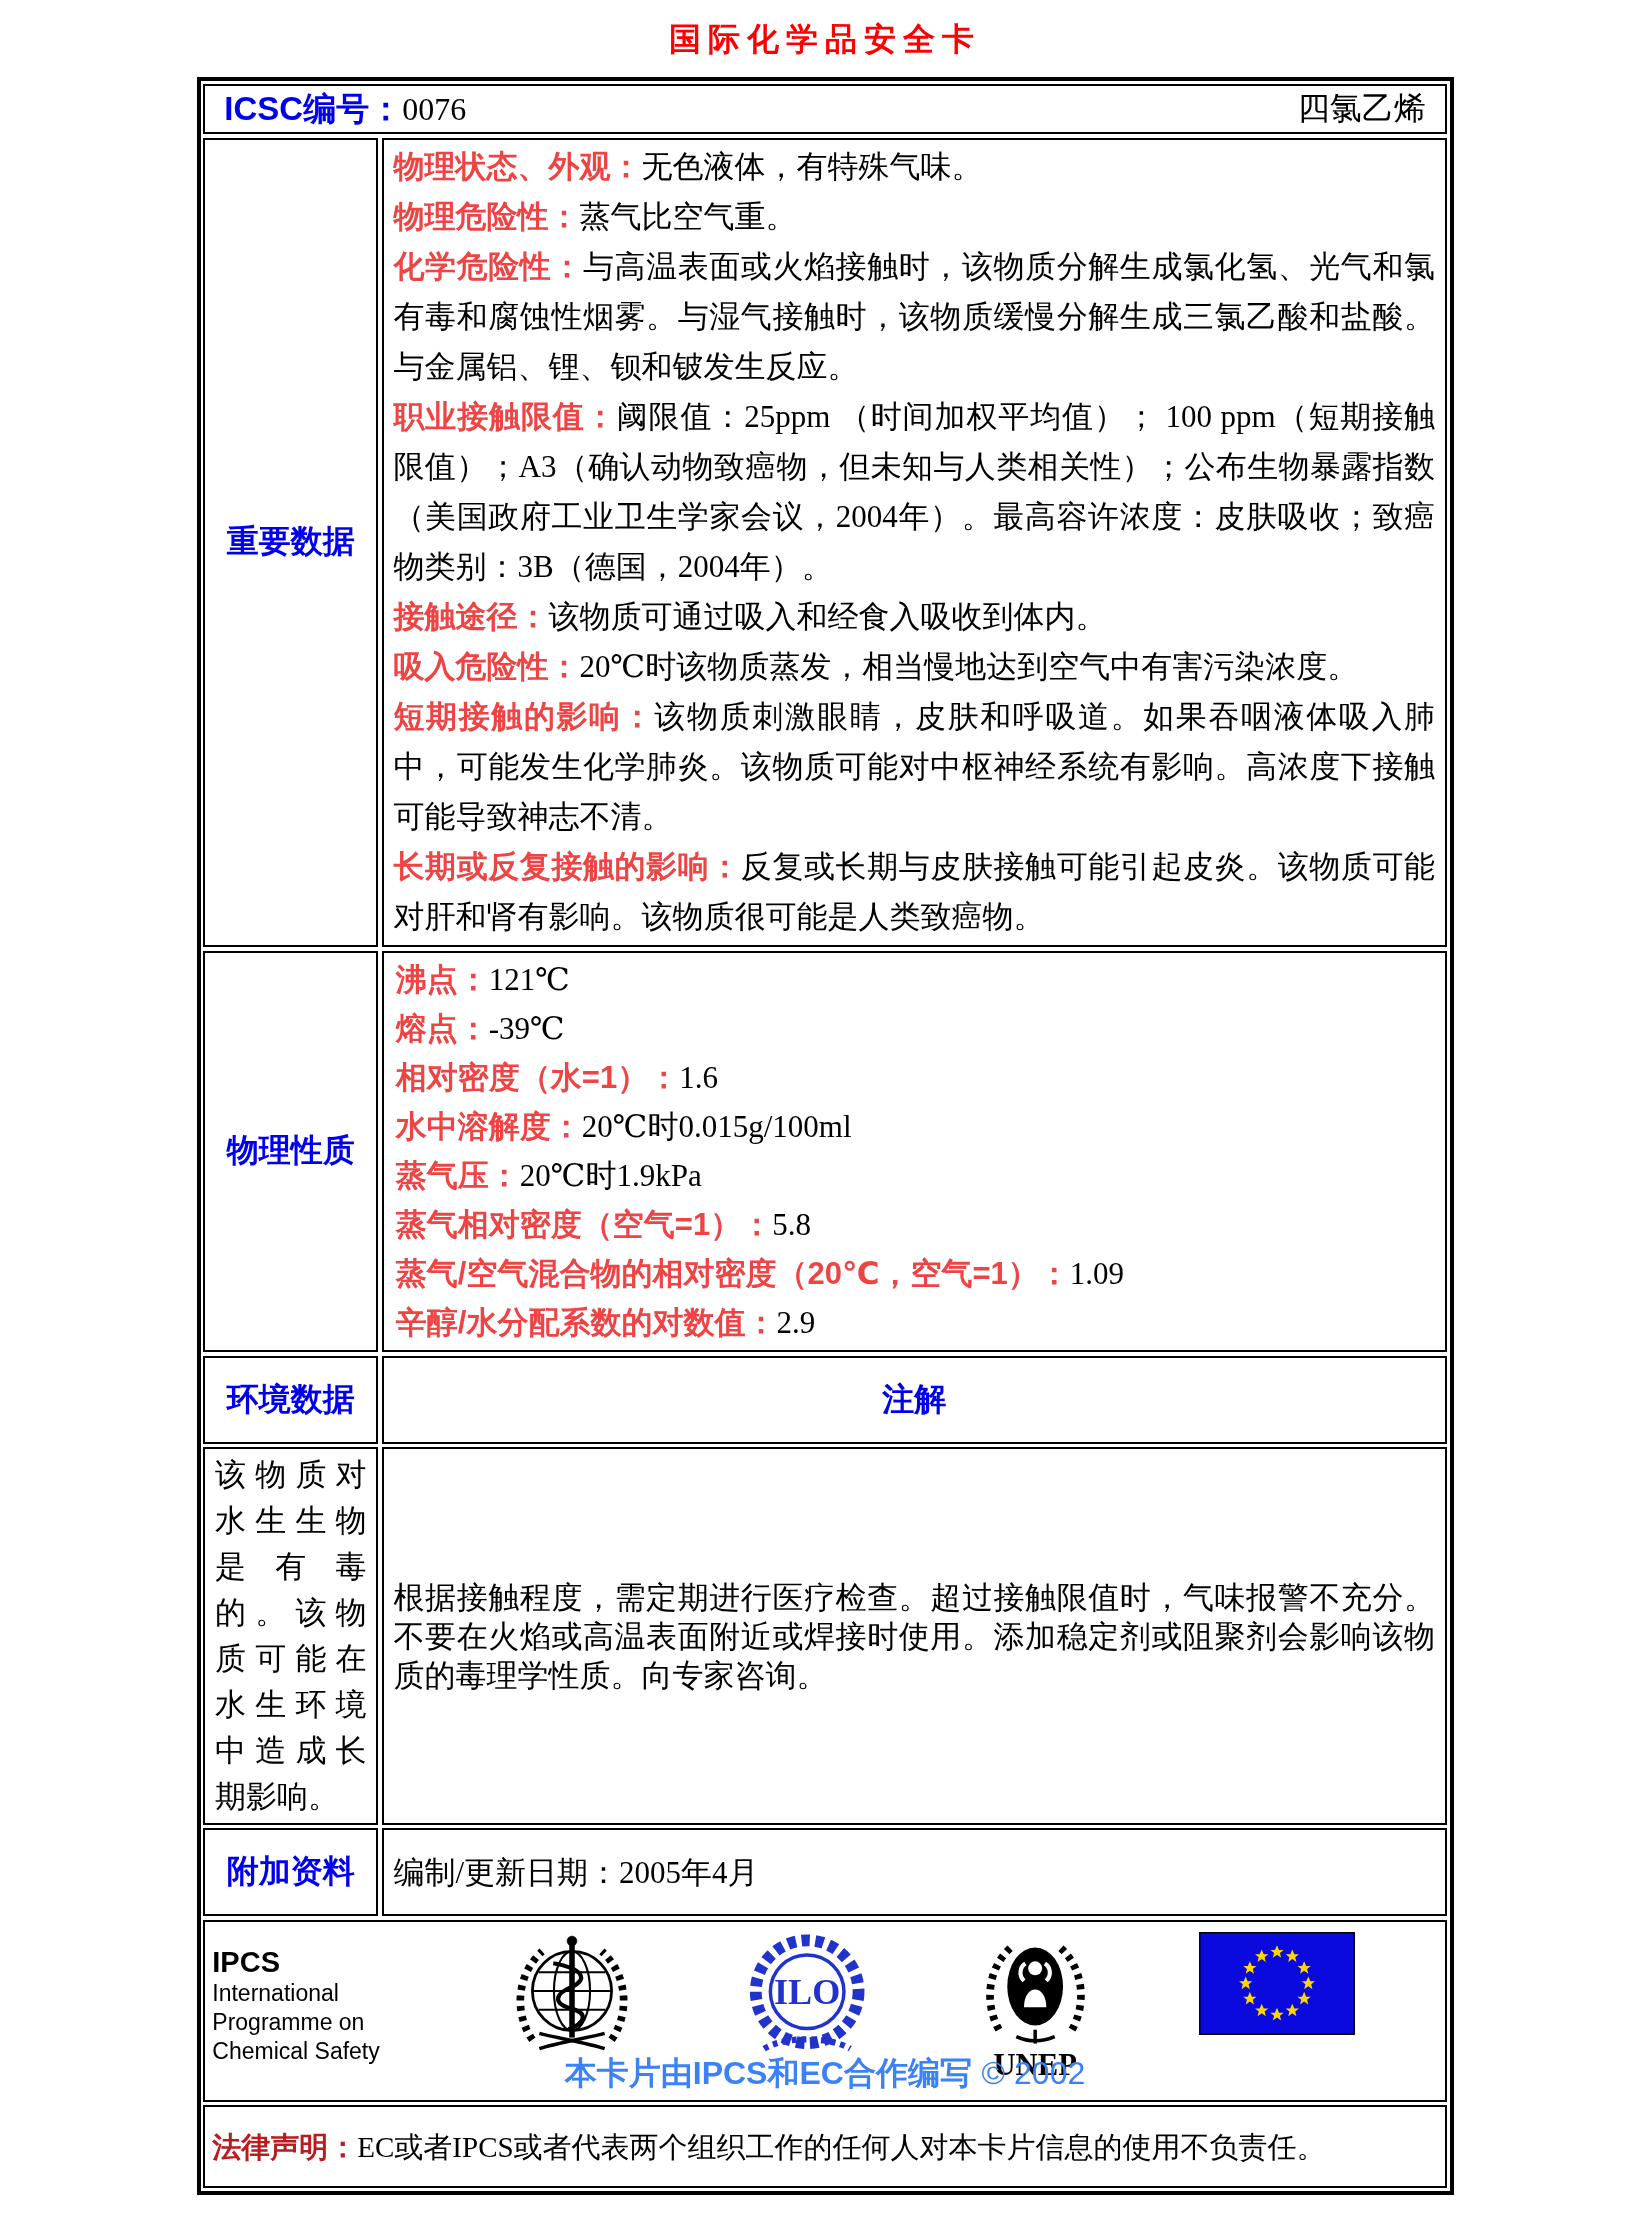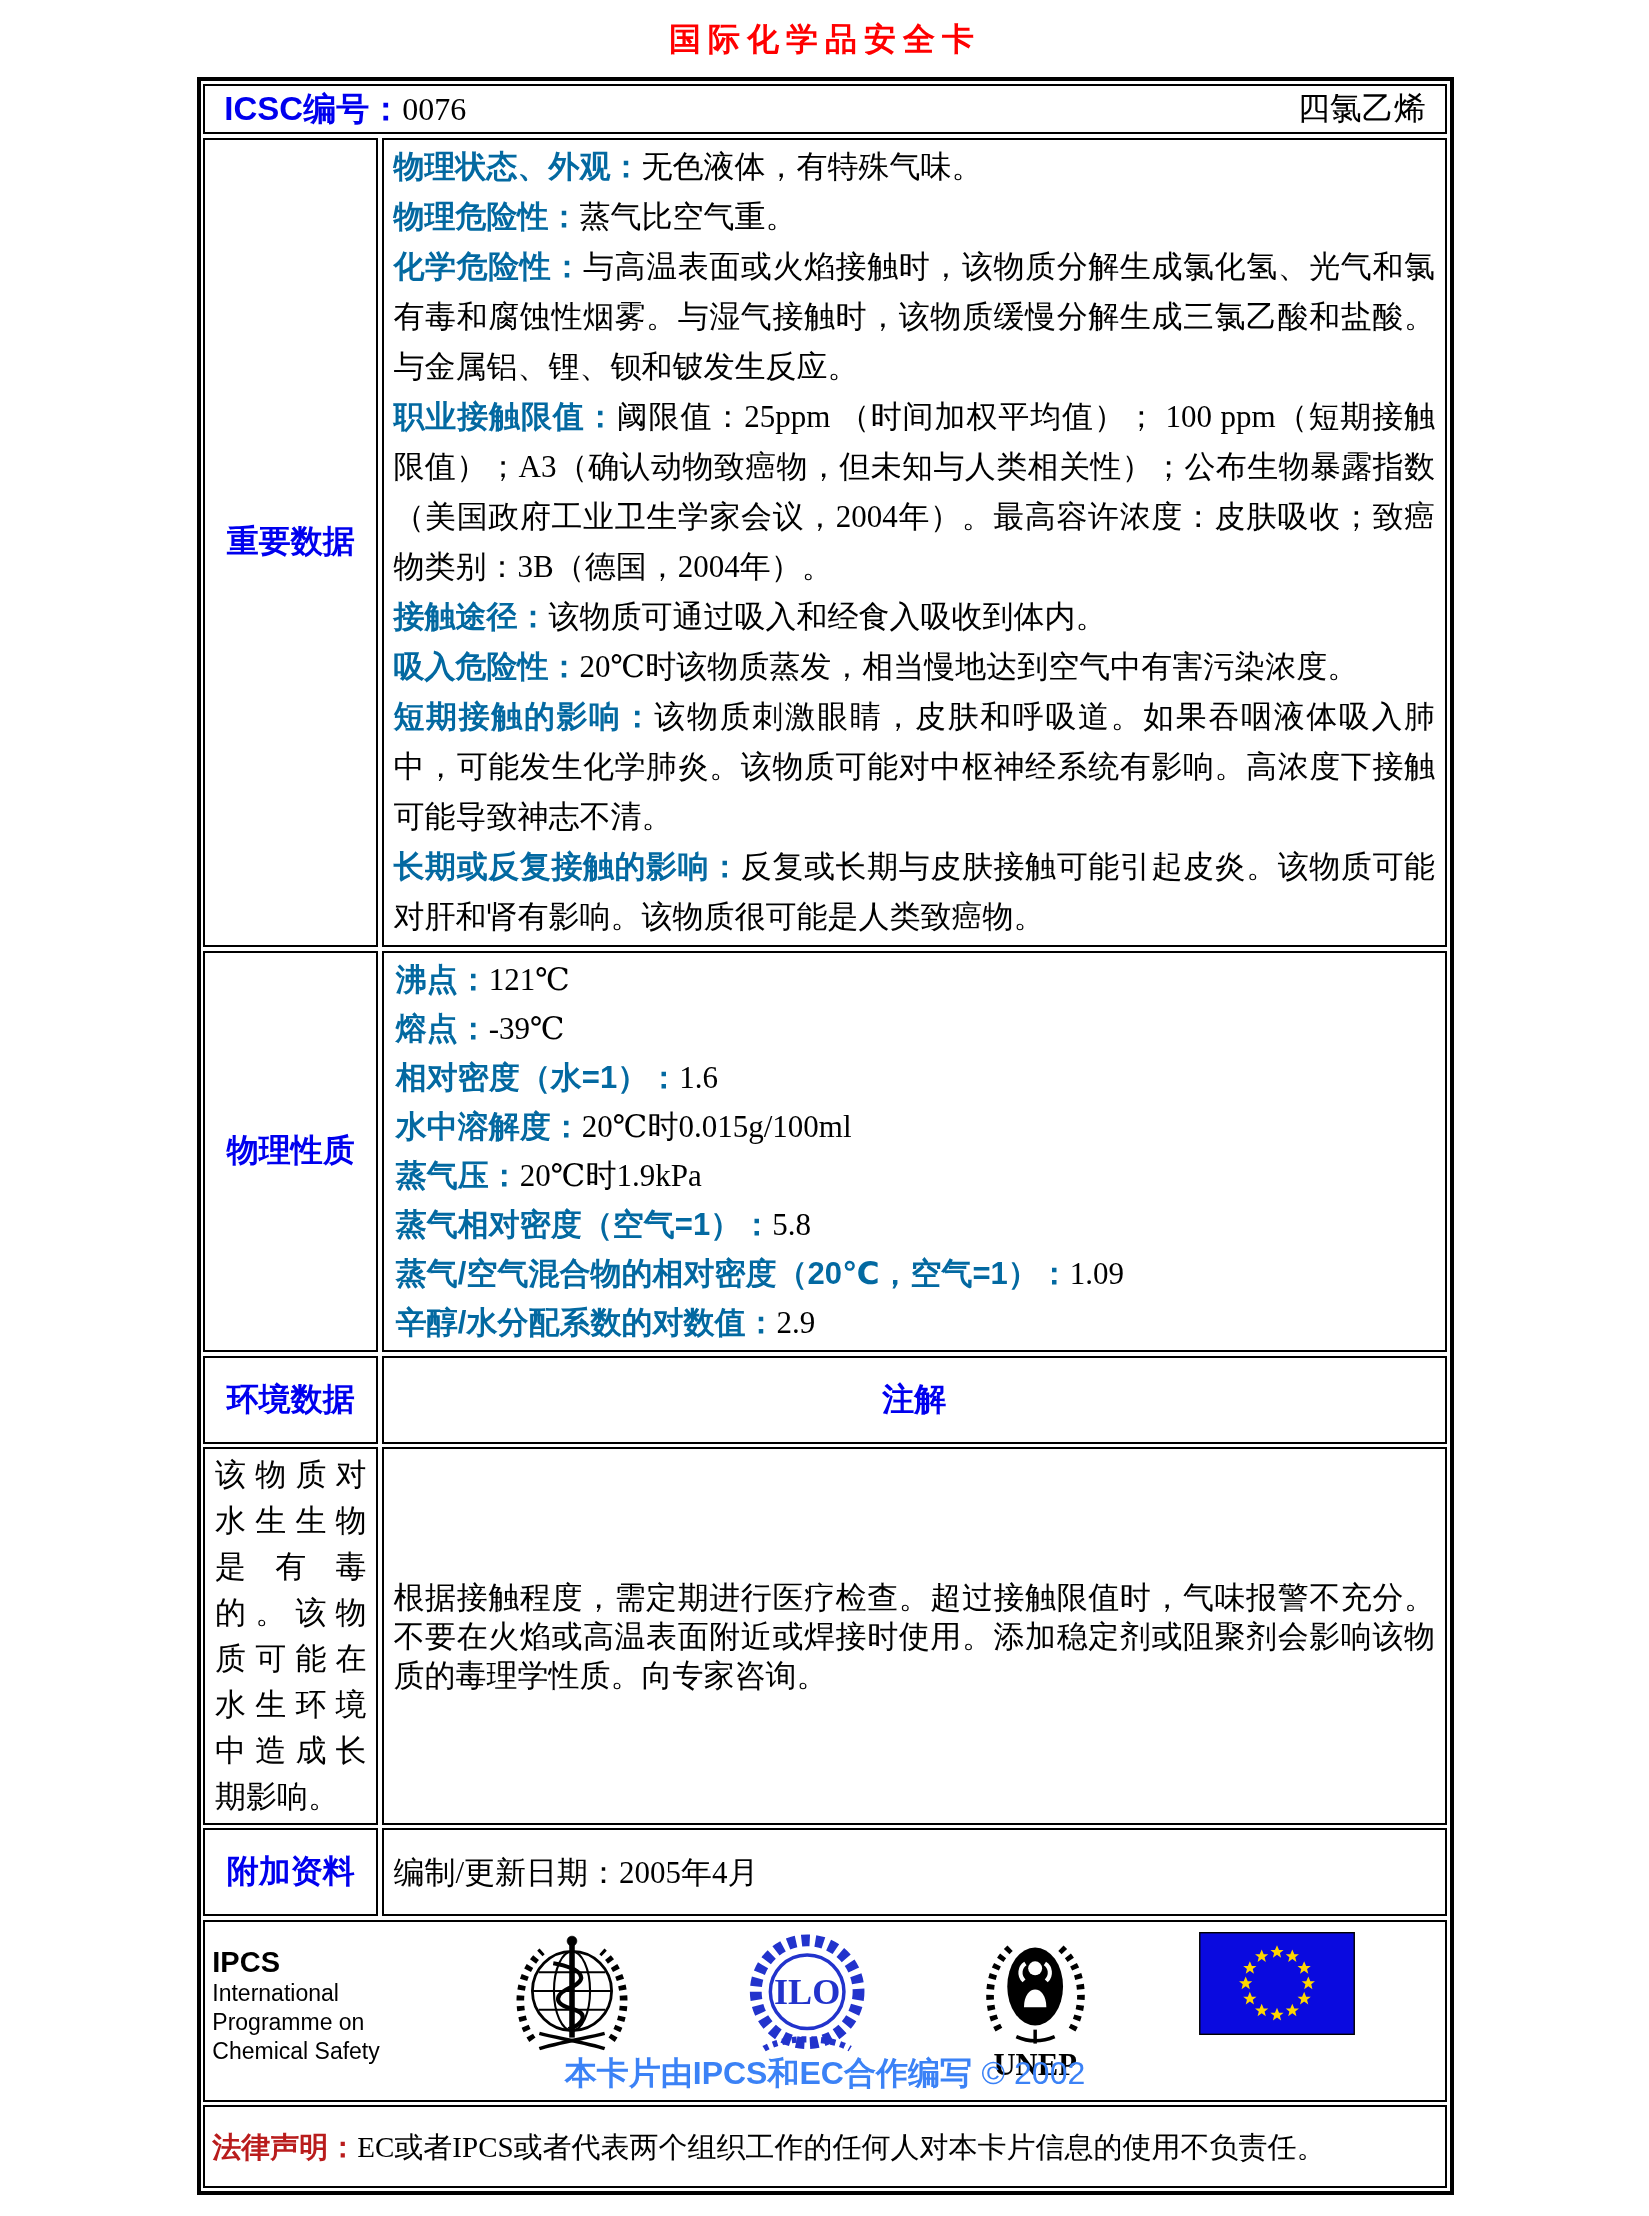--- a/index.html
+++ b/index.html
@@ -54,21 +54,21 @@
   }
   
   .content-cell{
     padding:2.8px 9.7px;
     font-size:31px;
     line-height:50px;
     text-align:justify;
   }
   .content-cell p{margin:0;}
   .k{
-    color:#0369a1;font-weight:bold;
+    color:#ef4444;font-weight:bold;
     font-family:"Liberation Sans","DejaVu Sans",sans-serif;
   }
   .props{line-height:49px;padding-left:12px;}
   .env-cell{min-height:111px;line-height:46px;}
   .notes-cell{line-height:39px;display:flex;flex-direction:column;justify-content:center;}
   .extra-cell{min-height:45px;display:flex;align-items:center;line-height:39px;}
   
   .logos-cell{
     min-height:182px;position:relative;
     padding:4.2px 7px 2.8px 7px;

